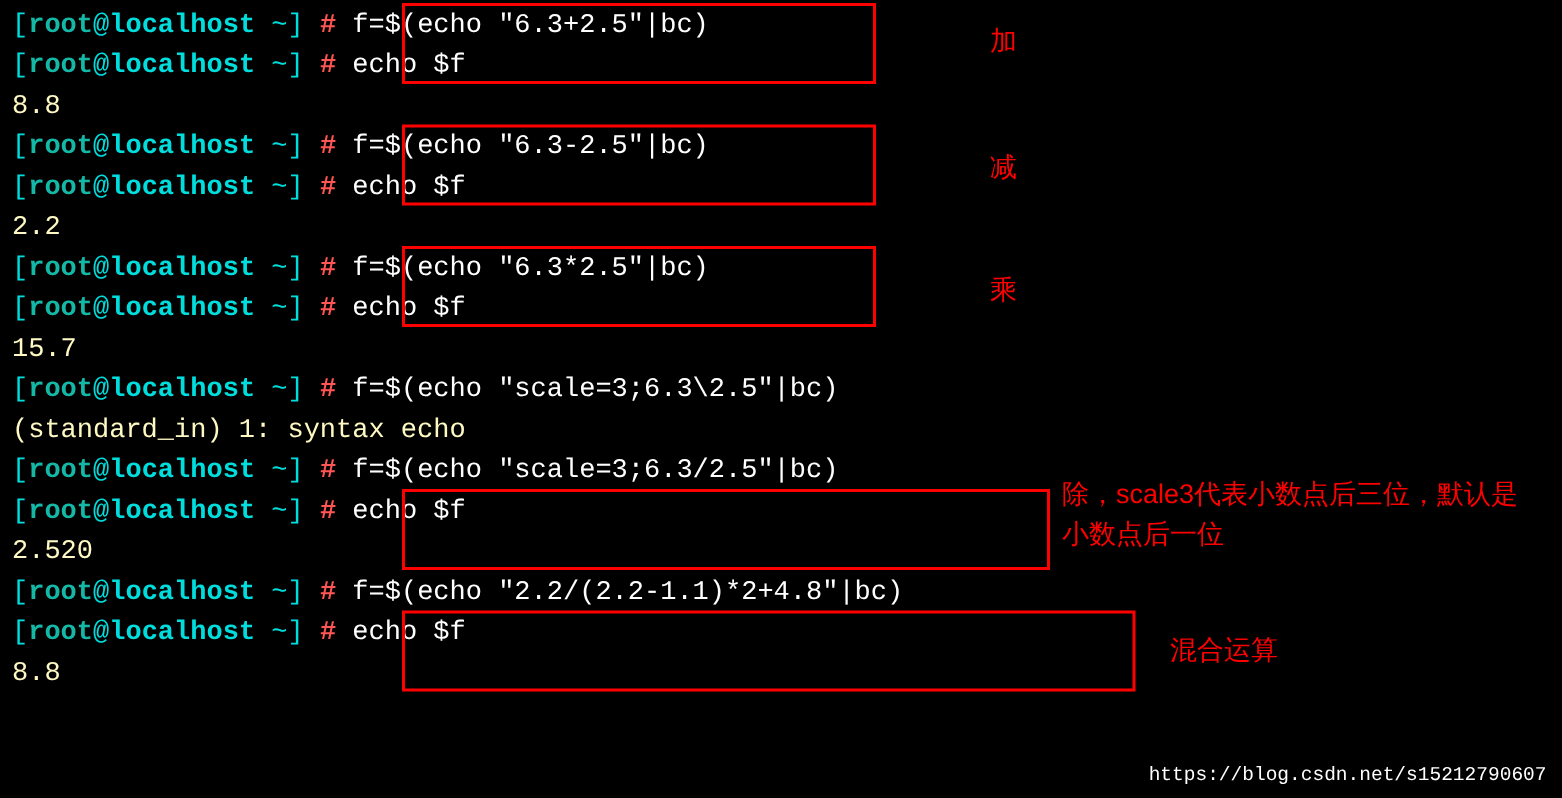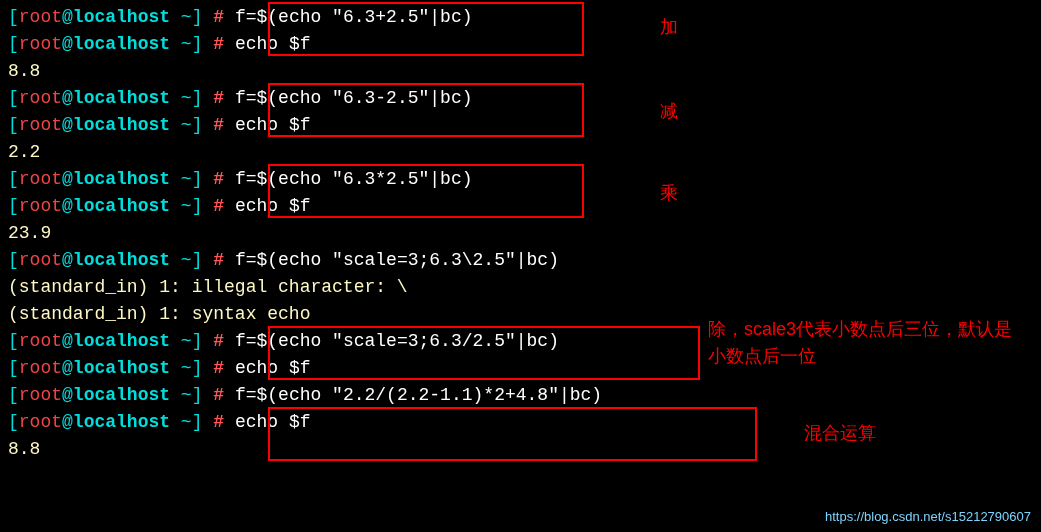--- a/index.html
+++ b/index.html
@@ -10,21 +10,21 @@
       line-height: 1.5;
       color: #fff;
       padding: 4px 8px;
       width: 1041px;
       height: 532px;
       position: relative;
       overflow: hidden;
     }
     .line { white-space: pre; position: relative; }
     .bracket { color: #00dddd; }
-    .user { color: #ef4444; font-weight: normal; }
+    .user { color: #14b8a6; font-weight: bold; }
     .at { color: #00dddd; }
     .host { color: #00dddd; font-weight: bold; }
     .tilde { color: #00dddd; }
     .hash { color: #ff5555; font-weight: bold; }
     .cmd { color: #ffffff; }
     .output { color: #fef9c3; }
     .annotation {
       color: #ff0000;
       position: absolute;
       font-family: sans-serif;
@@ -34,61 +34,61 @@
       display: inline-block;
       width: 11px;
       height: 22px;
       background: #00ff00;
       vertical-align: text-bottom;
     }
     .watermark {
       position: absolute;
       bottom: 6px;
       right: 10px;
-      color: #7dd3fc;
-      font-family: Liberation Sans, sans-serif;
+      color: #ffffff;
+      font-family: Liberation Mono, monospace;
       font-size: 13px;
     }
     .box-group {
       position: absolute;
       border: 2px solid #ff0000;
       pointer-events: none;
     }
   </style>
 </head>
 <body>
 
 <div id="terminal">
     <div class="line"><span class="bracket">[</span><span class="user">root</span><span class="at">@</span><span class="host">localhost</span><span class="tilde"> ~</span><span class="bracket">]</span><span class="hash"> # </span><span class="cmd">f=$(echo "6.3+2.5"|bc)</span></div>
     <div class="line"><span class="bracket">[</span><span class="user">root</span><span class="at">@</span><span class="host">localhost</span><span class="tilde"> ~</span><span class="bracket">]</span><span class="hash"> # </span><span class="cmd">echo $f</span></div>
     <div class="line"><span class="output">8.8</span></div>
     <div class="line"><span class="bracket">[</span><span class="user">root</span><span class="at">@</span><span class="host">localhost</span><span class="tilde"> ~</span><span class="bracket">]</span><span class="hash"> # </span><span class="cmd">f=$(echo "6.3-2.5"|bc)</span></div>
     <div class="line"><span class="bracket">[</span><span class="user">root</span><span class="at">@</span><span class="host">localhost</span><span class="tilde"> ~</span><span class="bracket">]</span><span class="hash"> # </span><span class="cmd">echo $f</span></div>
     <div class="line"><span class="output">2.2</span></div>
     <div class="line"><span class="bracket">[</span><span class="user">root</span><span class="at">@</span><span class="host">localhost</span><span class="tilde"> ~</span><span class="bracket">]</span><span class="hash"> # </span><span class="cmd">f=$(echo "6.3*2.5"|bc)</span></div>
     <div class="line"><span class="bracket">[</span><span class="user">root</span><span class="at">@</span><span class="host">localhost</span><span class="tilde"> ~</span><span class="bracket">]</span><span class="hash"> # </span><span class="cmd">echo $f</span></div>
-    <div class="line"><span class="output">23.9</span></div>
+    <div class="line"><span class="output">15.7</span></div>
     <div class="line"><span class="bracket">[</span><span class="user">root</span><span class="at">@</span><span class="host">localhost</span><span class="tilde"> ~</span><span class="bracket">]</span><span class="hash"> # </span><span class="cmd">f=$(echo "scale=3;6.3\2.5"|bc)</span></div>
-    <div class="line"><span class="output">(standard_in) 1: illegal character: \</span></div>
     <div class="line"><span class="output">(standard_in) 1: syntax echo</span></div>
     <div class="line"><span class="bracket">[</span><span class="user">root</span><span class="at">@</span><span class="host">localhost</span><span class="tilde"> ~</span><span class="bracket">]</span><span class="hash"> # </span><span class="cmd">f=$(echo "scale=3;6.3/2.5"|bc)</span></div>
     <div class="line"><span class="bracket">[</span><span class="user">root</span><span class="at">@</span><span class="host">localhost</span><span class="tilde"> ~</span><span class="bracket">]</span><span class="hash"> # </span><span class="cmd">echo $f</span></div>
+    <div class="line"><span class="output">2.520</span></div>
     <div class="line"><span class="bracket">[</span><span class="user">root</span><span class="at">@</span><span class="host">localhost</span><span class="tilde"> ~</span><span class="bracket">]</span><span class="hash"> # </span><span class="cmd">f=$(echo "2.2/(2.2-1.1)*2+4.8"|bc)</span></div>
     <div class="line"><span class="bracket">[</span><span class="user">root</span><span class="at">@</span><span class="host">localhost</span><span class="tilde"> ~</span><span class="bracket">]</span><span class="hash"> # </span><span class="cmd">echo $f</span></div>
     <div class="line"><span class="output">8.8</span></div>
   </div>
 
 <div id="boxes-layer">
     <div class="box-group" style="top: 2px; left: 268px; width: 316px; height: 54px;"></div>
     <div class="box-group" style="top: 83px; left: 268px; width: 316px; height: 54px;"></div>
     <div class="box-group" style="top: 164px; left: 268px; width: 316px; height: 54px;"></div>
     <div class="box-group" style="top: 326px; left: 268px; width: 432px; height: 54px;"></div>
     <div class="box-group" style="top: 407px; left: 268px; width: 489px; height: 54px;"></div>
   </div>
 <div id="annotations-layer">
     <div class="annotation" style="top: 14px; left: 660px;">加</div>
     <div class="annotation" style="top: 98px; left: 660px;">减</div>
     <div class="annotation" style="top: 180px; left: 660px;">乘</div>
     <div class="annotation" style="top: 316px; left: 708px; width: 310px;">除，scale3代表小数点后三位，默认是小数点后一位</div>
-    <div class="annotation" style="top: 420px; left: 804px;">混合运算</div>
+    <div class="annotation" style="top: 420px; left: 780px;">混合运算</div>
   </div>
 
 <span class="watermark">https://blog.csdn.net/s15212790607</span>
 
 </body></html>

